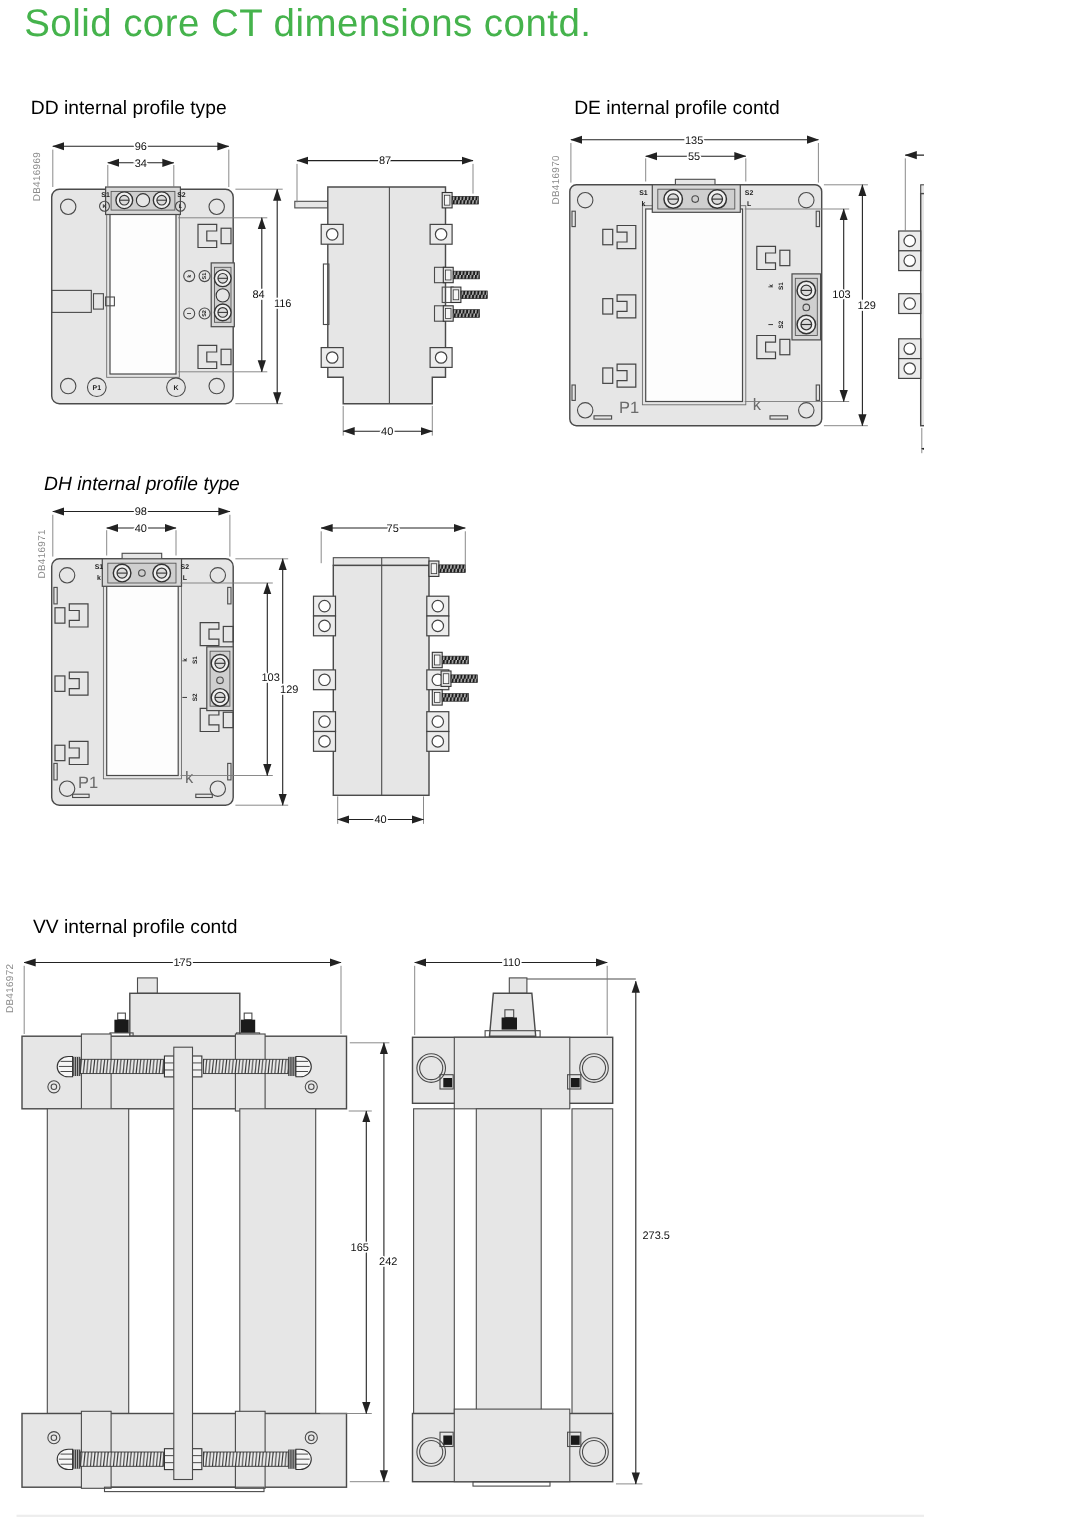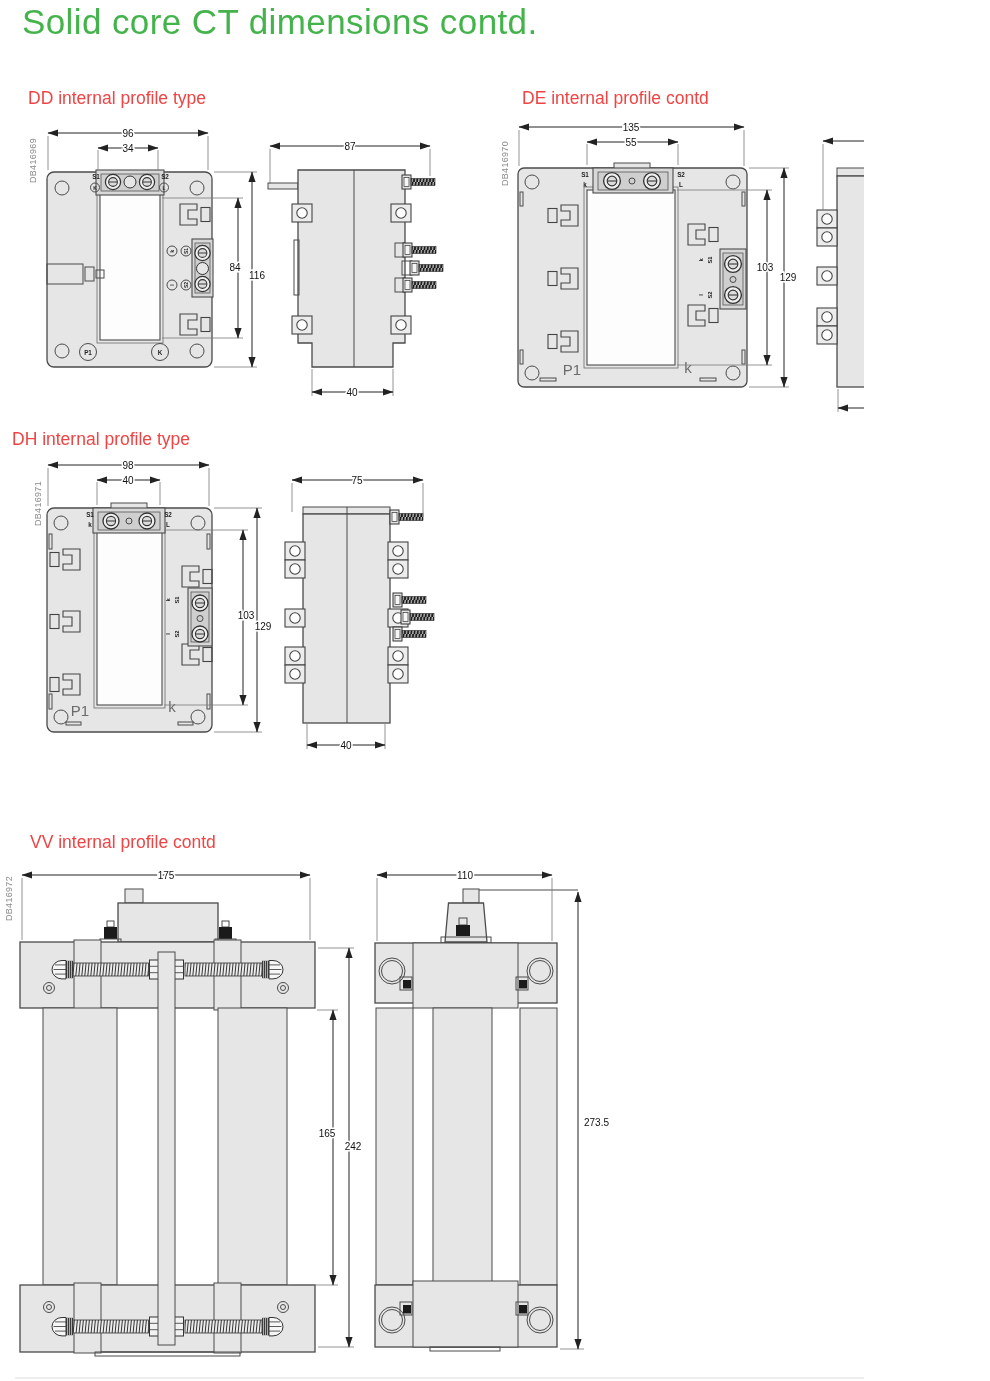--- a/index.html
+++ b/index.html
@@ -1,22 +1,22 @@
 <!DOCTYPE html>
 <html><head>
 <meta charset="utf-8">
 <style>
   html,body{margin:0;padding:0;background:#fff;}
   #stage{position:relative;width:840px;height:1381px;background:#fff;overflow:hidden;
-         font-family:"Liberation Sans",sans-serif;padding-left:24px;}
+         font-family:"Liberation Sans",sans-serif;}
   #page-title{position:absolute;left:22px;top:2px;margin:0;font-size:35px;font-weight:400;
          color:#45b34c;letter-spacing:.4px;}
-  .sec-h{position:absolute;font-size:17.5px;color:#ef4444;font-weight:400;}
+  .sec-h{position:absolute;font-size:17.5px;color:#000000;font-weight:400;}
   #h-dd{left:28px;top:88px;} #h-de{left:522px;top:88px;}
-  #h-dh{left:12px;top:429px;} #h-vv{left:30px;top:832px;}
+  #h-dh{left:40px;top:429px;font-style:italic;} #h-vv{left:30px;top:832px;}
   svg{position:absolute;left:0;top:0;}
   svg text{font-family:"Liberation Sans",sans-serif;}
   .o{fill:#e6e6e6;stroke:#4b4b4b;stroke-width:1.3;}
   .o2{fill:#e6e6e6;stroke:#4b4b4b;stroke-width:1;}
   .w{fill:#fdfdfd;stroke:#4b4b4b;stroke-width:1.1;}
   .n{fill:none;stroke:#4b4b4b;stroke-width:1;}
   .n7{fill:none;stroke:#6a6a6a;stroke-width:.8;}
   .st{fill:#d8d8d8;stroke:#4b4b4b;stroke-width:1.1;}
   .st2{fill:#cfcfcf;stroke:#555;stroke-width:.8;}
   .dim{stroke:#222;stroke-width:1;fill:none;}

